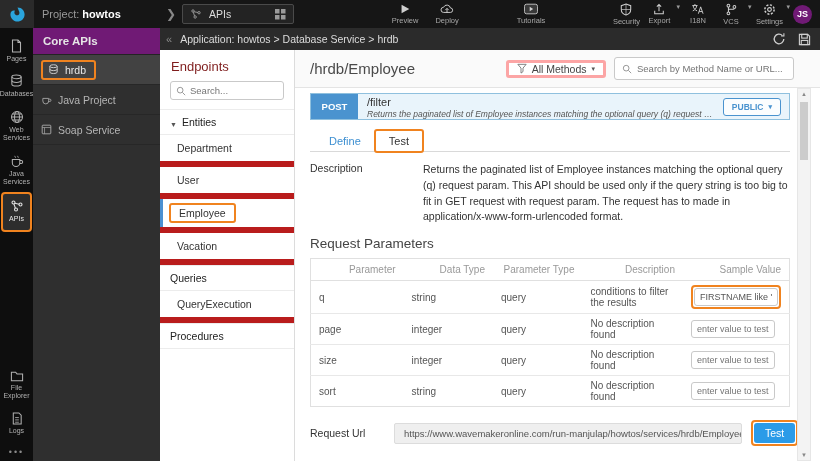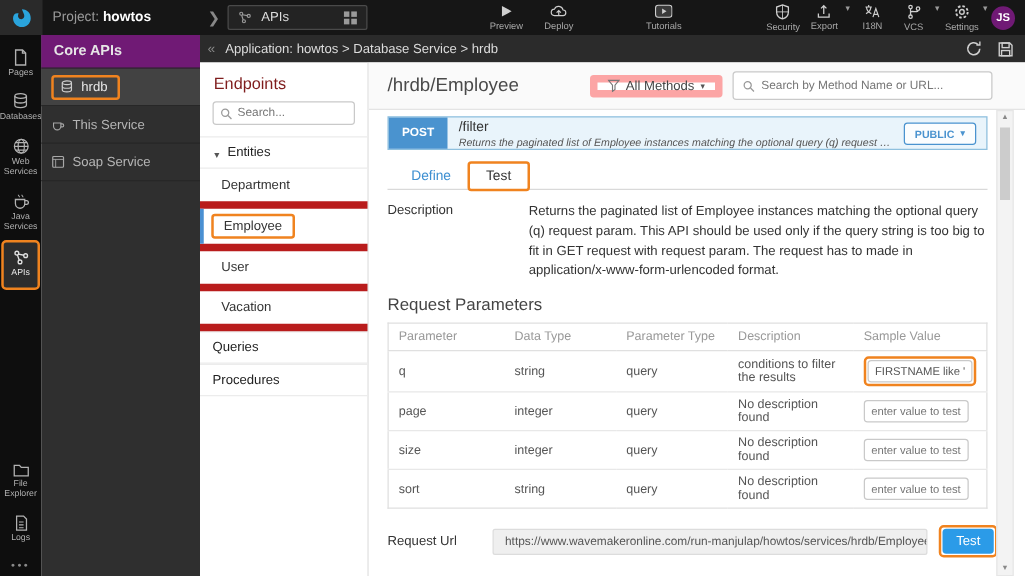--- a/index.html
+++ b/index.html
@@ -50,22 +50,22 @@
   .ep-item { position:relative; padding:7px 10px 7px 17px; font-size:10.5px; color:#333; border-bottom:6px solid #b91c1c; }
   .ep-item.selected { padding:4px 10px 4px 17px; }
   .ep-item.selected::before { content:""; position:absolute; left:0; top:0; bottom:0; width:3px; background:#4a90d2; }
   .ep-item.selected .sel-box { display:inline-block; border:2px solid #f0831f; border-radius:3px; padding:2px 8px; margin-left:-8px; }
 
   
   .main { position:absolute; left:295px; top:50px; right:0; bottom:0; background:#fff; overflow:hidden; }
   .main-header { height:38px; background:#fafafa; border-bottom:1px solid #e4e4e4; display:flex; align-items:center; padding:0 26px 0 15px; }
   .mh-title { font-size:15px; color:#4a4a4a; }
   .mh-ctrls { margin-left:auto; display:flex; gap:8px; align-items:center; }
-  .methods-dd { display:flex; align-items:center; gap:5px; border:6px solid #fca5a5; background:#fff; border-radius:3px; height:18px; padding:0 8px; font-size:10.5px; color:#444; }
-  .mh-search { display:flex; align-items:center; gap:5px; border:1px solid #c9c9c9; background:#fff; border-radius:3px; height:23px; width:208px; padding:0 7px; }
+  .methods-dd { display:flex; align-items:center; gap:5px; border:3px solid #fca5a5; background:#fff; border-radius:3px; height:18px; padding:0 8px; font-size:10.5px; color:#444; }
+  .mh-search { display:flex; align-items:center; gap:5px; border:1px solid #c9c9c9; background:#fff; border-radius:3px; height:23px; width:180px; padding:0 7px; }
   .mh-search input { border:none; outline:none; width:100%; font-size:9.5px; color:#666; font-family:inherit; }
 
   .main-body { position:absolute; left:0; right:30px; top:38px; bottom:0; padding:5px 0 0 15px; }
 
   .endpoint-row { display:flex; align-items:stretch; border:1px solid #8fc0de; background:#e9f4fb; height:27px; width:480px; }
   .method-badge { width:47px; background:#4a93cf; color:#fff; font-size:9.5px; font-weight:bold; display:flex; align-items:center; justify-content:center; flex:none; }
   .ep-info { padding:2px 9px 0; flex:1; overflow:hidden; }
   .ep-path { font-size:11px; color:#333; line-height:1.15; }
   .ep-summary { font-size:8.5px; font-style:italic; color:#555; white-space:nowrap; overflow:hidden; text-overflow:ellipsis; }
   .public-btn { align-self:center; margin-right:8px; border:1px solid #4a93cf; color:#4a93cf; background:#fbfdfe; font-size:8.5px; font-weight:bold; padding:3px 8px; border-radius:3px; display:flex; align-items:center; gap:5px; flex:none; }
@@ -74,21 +74,21 @@
   .tab { padding:4px 13px; font-size:11px; color:#3d8fd1; }
   .tab.active { color:#333; background:#fff; border:2px solid #f0831f; border-radius:3px; margin-bottom:-2px; position:relative; z-index:2; }
 
   .desc-row { display:flex; margin-top:10px; font-size:10.5px; width:480px; }
   .desc-label { width:113px; color:#333; flex:none; }
   .desc-text { flex:1; color:#333; line-height:1.5; }
 
   .section-title { font-size:13.5px; color:#444; margin:11px 0 7px; }
 
   table.params { width:480px; border-collapse:collapse; border:1px solid #e0e0e0; font-size:10px; color:#555; }
-  table.params th { text-align:left; color:#999; font-weight:normal; padding:5px 8px; border-bottom:1px solid #e0e0e0; }
+  table.params th { text-align:right; color:#999; font-weight:normal; padding:5px 8px; border-bottom:1px solid #e0e0e0; }
   table.params td { padding:4px 8px; border-bottom:1px solid #e8e8e8; vertical-align:middle; }
   table.params tr:last-child td { border-bottom:none; }
   .sample-input { width:84px; height:18px; border:1px solid #c9c9c9; border-radius:3px; font-size:9px; padding:0 5px; color:#555; font-family:inherit; outline:none; }
   .orange-wrap { display:inline-block; border:2px solid #f0831f; border-radius:4px; padding:1px; line-height:0; }
 
   .requrl-row { display:flex; align-items:center; margin-top:13px; font-size:10.5px; color:#333; width:496px; }
   .requrl-label { width:84px; flex:none; }
   .requrl-input { width:348px; height:21px; background:#efefef; border:1px solid #dcdcdc; border-radius:2px; font-size:9.5px; color:#555; padding:0 9px; display:flex; align-items:center; white-space:nowrap; overflow:hidden; }
   .test-btn { background:#2b9be8; color:#fff; font-size:10.5px; padding:4px 11px; border-radius:3px; border:none; font-family:inherit; }
   .test-wrap { margin-left:9px; }
@@ -306,21 +306,21 @@
       <span>hrdb</span>
     </span>
   </div>
   <div class="sb-item">
     <span class="icon">
         <svg width="11" height="11" viewBox="0 0 15 14" fill="none" stroke="#a8a8a8" stroke-width="1.2">
           <path d="M2.5 5.5 h8 v3.5 a4 4 0 0 1 -8 0 Z"></path>
           <path d="M10.5 6.5 h1.5 a1.6 1.6 0 0 1 0 3.2 H10.5"></path>
         </svg>
       </span>
-    <span>This Service</span>
+    <span>Java Project</span>
   </div>
   <div class="sb-item">
     <span class="icon">
         <svg width="11" height="11" viewBox="0 0 14 14" fill="none" stroke="#a8a8a8" stroke-width="1.2">
           <rect x="1.5" y="1.5" width="11" height="11" rx="1"></rect>
           <path d="M1.5 4.5 h11 M4.5 4.5 v8" stroke-width="0.9"></path>
         </svg>
       </span>
     <span>Soap Service</span>
   </div>
@@ -355,26 +355,27 @@
           <path d="M7.7 7.7 L11 11"></path>
         </svg>
       </span>
     <input placeholder="Search..." style="">
   </div>
   <div class="ep-group">
     <span class="car">▼</span>
     <span>Entities</span>
   </div>
   <div class="ep-item"><span>Department</span></div>
+  <div class="ep-item"><span>User</span></div>
   <div class="ep-item selected"><span class="sel-box">Employee</span></div>
-  <div class="ep-item"><span>User</span></div>
   <div class="ep-item"><span>Vacation</span></div>
   <div class="ep-group">
       <span>Queries</span>
     </div>
+  <div class="ep-item"><span>QueryExecution</span></div>
   <div class="ep-group">
       <span>Procedures</span>
     </div>
 </div>
 
 <div class="main">
   <div class="main-header">
     <span class="mh-title">/hrdb/Employee</span>
     <span class="mh-ctrls">
       <span class="methods-dd">

